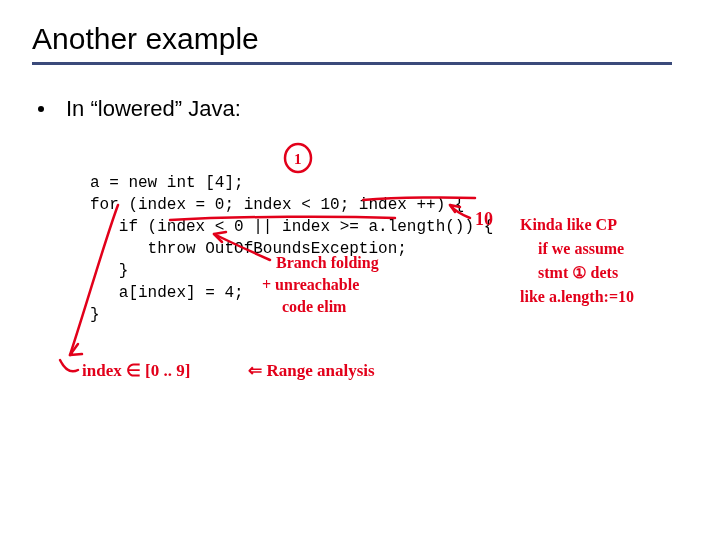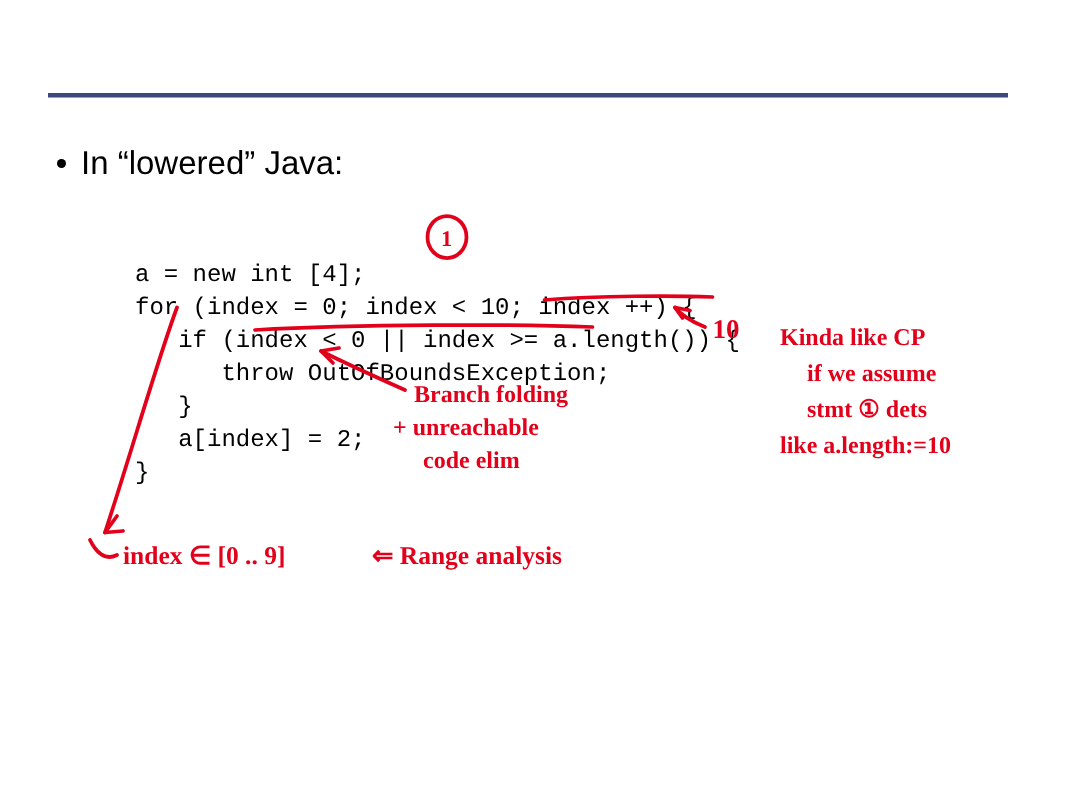--- a/index.html
+++ b/index.html
@@ -46,20 +46,21 @@
     width: 6px;
     height: 6px;
     border-radius: 50%;
     background: #000;
     margin-top: 10px;
   }
   .bullet-text {
     font-size: 22px;
     color: #000;
     font-weight: 400;
+    margin-left: 12px;
   }
   .code {
     position: absolute;
     left: 90px;
     top: 150px;
     font-family: "Courier New", Courier, monospace;
     font-size: 16px;
     line-height: 22px;
     color: #000;
     white-space: pre;
@@ -77,34 +78,35 @@
     fill: #e2001a;
     font-size: 16px;
     font-weight: 600;
   }
 </style>
 </head>
 <body>
 
 <div class="slide">
 
+  <div class="title">Another example</div>
   <div class="title-rule"></div>
 
   <div class="bullet-row">
     <div class="bullet-dot"></div>
     <div class="bullet-text">In “lowered” Java:</div>
   </div>
 
   <div class="code">
 <span>a = new int [4];</span>
 <span>for (index = 0; index &lt; 10; index ++) {</span>
 <span>   if (index &lt; 0 || index &gt;= a.length()) {</span>
 <span>      throw OutOfBoundsException;</span>
 <span>   }</span>
-<span>   a[index] = 2;</span>
+<span>   a[index] = 4;</span>
 <span>}</span>
   </div>
 
   <svg class="annotations" viewBox="0 0 720 540">
 
     <g stroke="#e2001a" stroke-width="2.5" fill="none" stroke-linecap="round" stroke-linejoin="round">
 
       <ellipse cx="298" cy="158" rx="13" ry="14"></ellipse>
 
       <path d="M363 200 C 400 197, 450 197, 475 198"></path>

